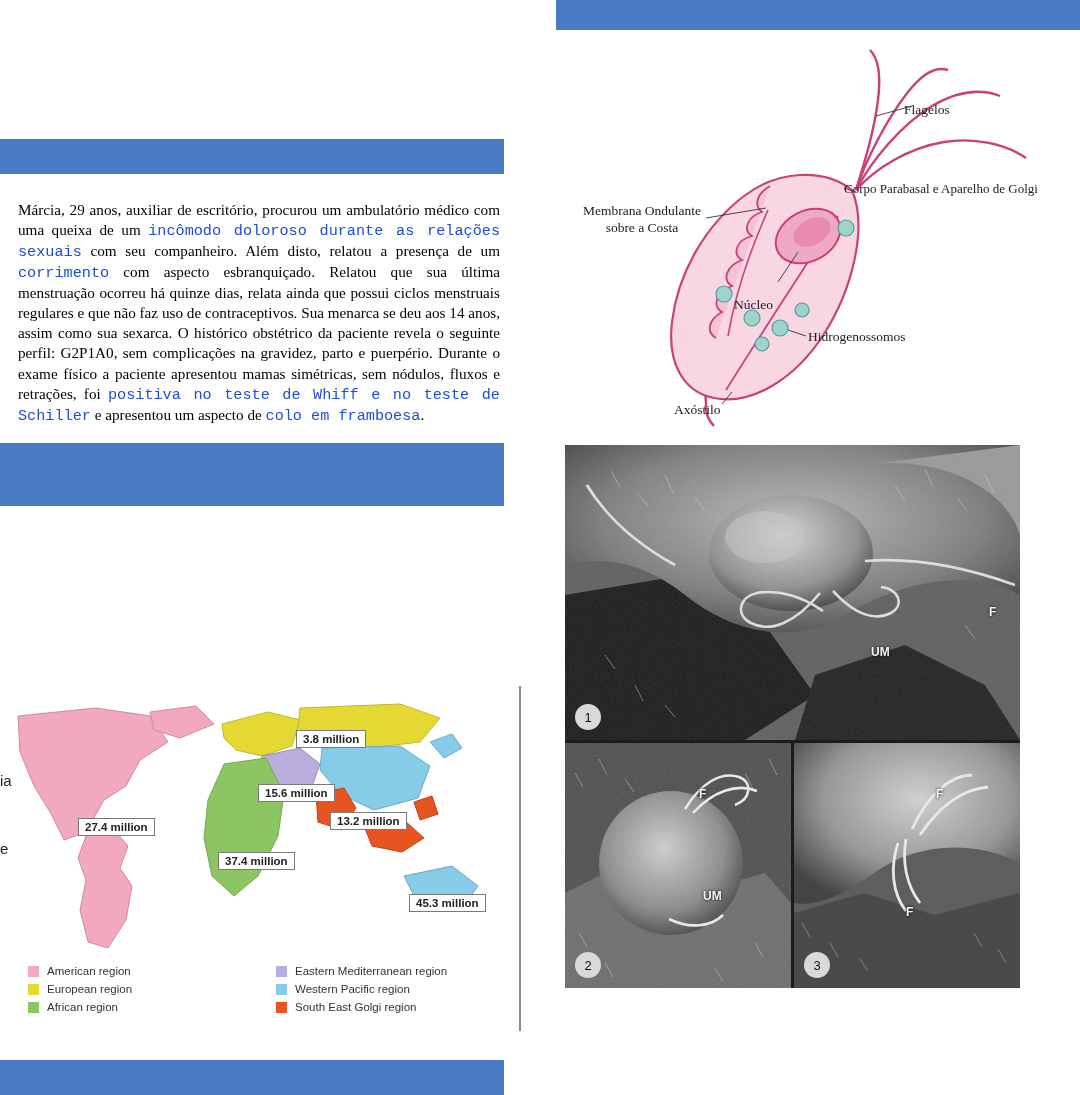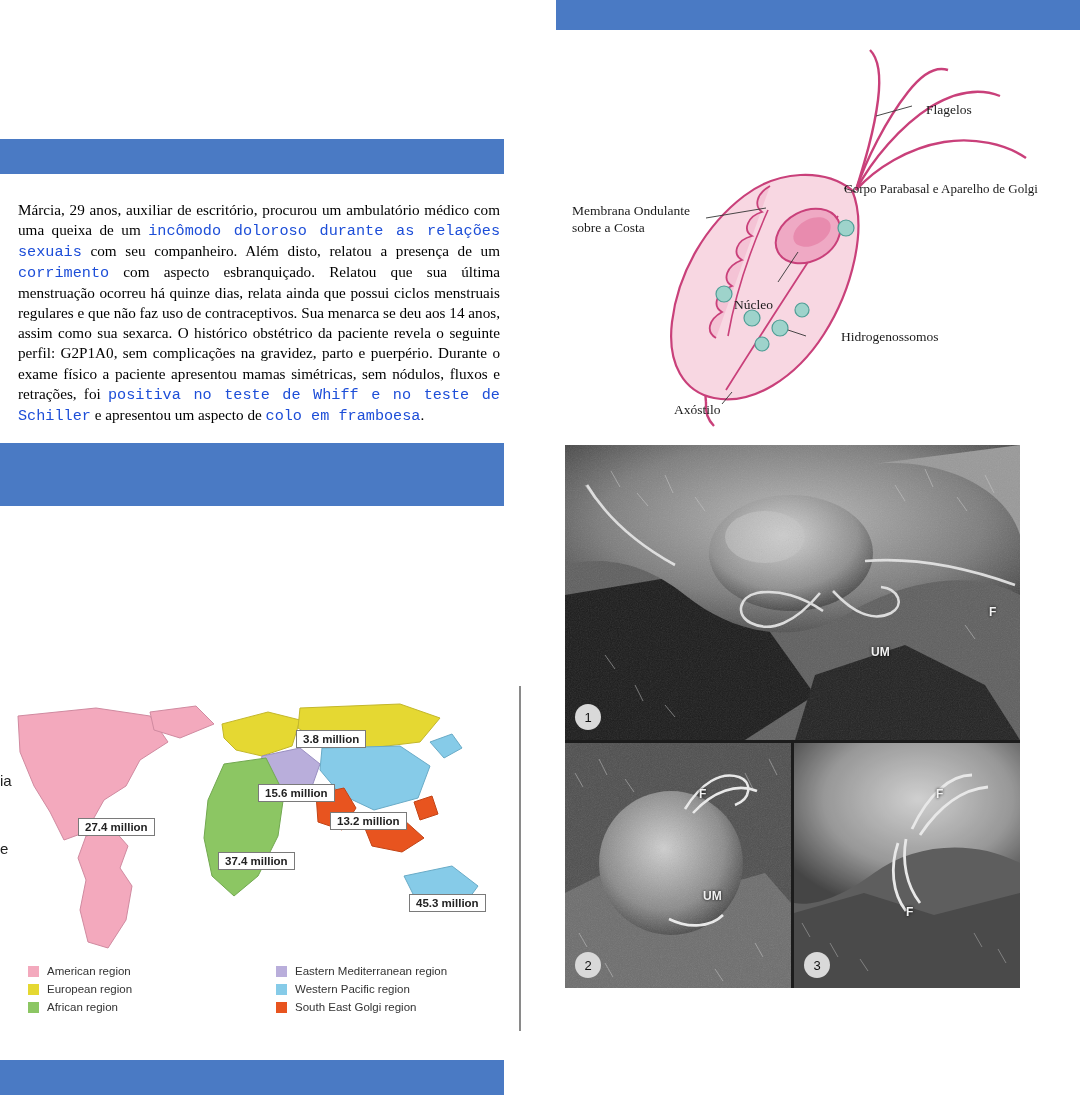--- a/index.html
+++ b/index.html
@@ -59,25 +59,25 @@
     background: #ffffff;
   }
   .diag-label {
     position: absolute;
     font-family: "Liberation Serif", serif;
     font-size: 13.5px;
     color: #1a1a1a;
     white-space: nowrap;
   }
   .diag-label.wrap { white-space: normal; width: 140px; line-height: 1.25; }
-  #lbl-flagelos      { left: 370px; top: 62px; }
+  #lbl-flagelos      { left: 348px; top: 62px; }
   #lbl-corpo         { left: 288px; top: 141px; font-size: 13px; }
-  #lbl-membrana      { left: 16px;  top: 163px; text-align: left; }
+  #lbl-membrana      { left: 16px;  top: 163px; text-align: center; }
   #lbl-nucleo        { left: 178px; top: 237px; margin-top: 20px; }
-  #lbl-hidro         { left: 252px; top: 289px; margin-left: 33px; }
+  #lbl-hidro         { left: 252px; top: 289px; }
   #lbl-axostilo      { left: 118px; top: 362px; }
 
   
   #sem-panel {
     position: absolute;
     left: 565px; top: 445px;
     width: 455px; height: 543px;
     background: #1c1c1c;
     overflow: hidden;
   }

